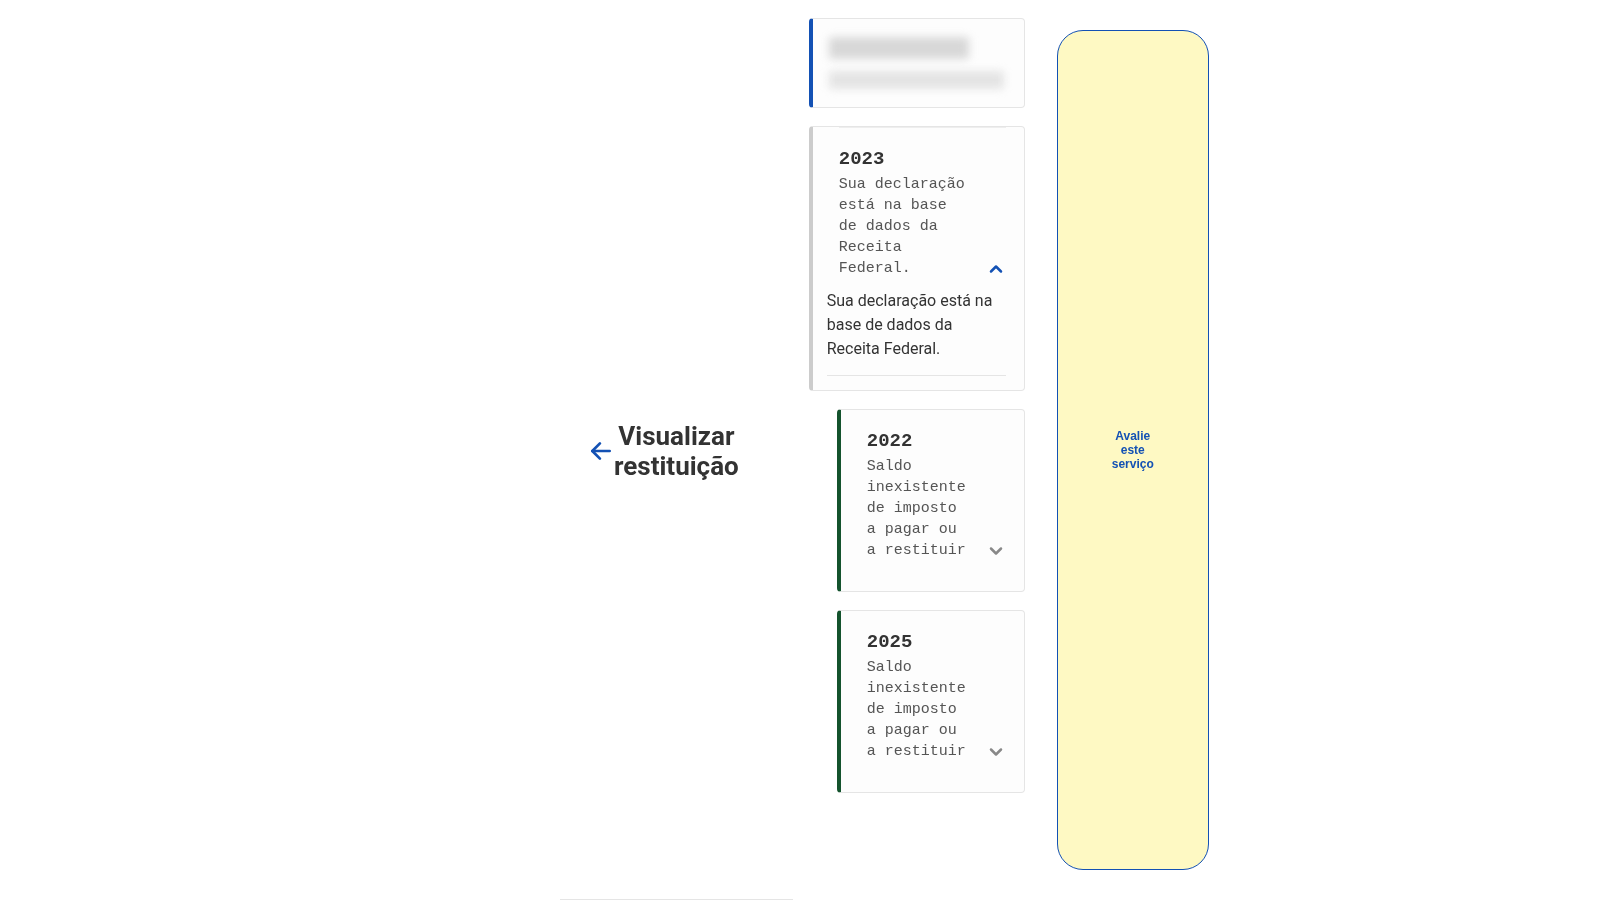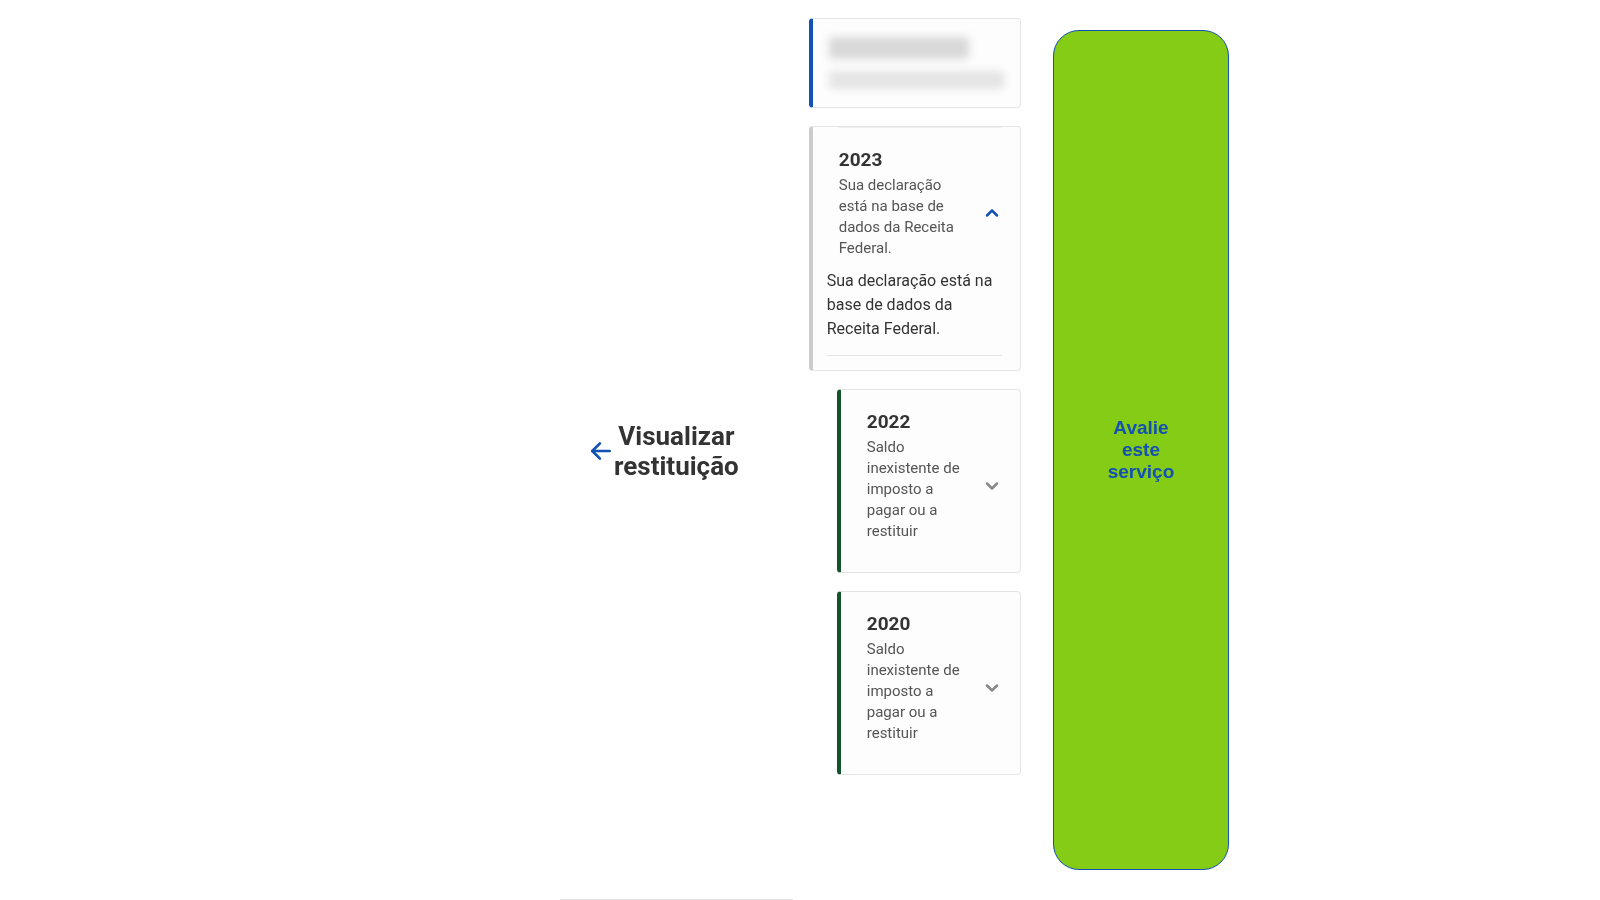--- a/index.html
+++ b/index.html
@@ -82,23 +82,24 @@
     }
     .year-card.expanded-card {
       border-left: 4px solid #cccccc;
     }
     .year-card.gold-card {
       border-left: 4px solid #14532d;
       margin-left: 28px;
     }
     .year-header {
       display: flex;
-      align-items: center;
+      align-items: flex-end;
       padding: 20px 18px 18px 26px;
       cursor: pointer;
+      font-family: Liberation Mono, monospace;
     }
     .year-header .text-block {
       flex: 1;
     }
     .year-title {
       font-size: 19px;
       font-weight: 700;
       color: #333333;
       margin-bottom: 4px;
     }
@@ -136,23 +137,23 @@
     .gold-card .year-header {
       padding-bottom: 30px;
     }
     .footer {
       display: flex;
       justify-content: center;
       padding: 30px 16px 30px 16px;
     }
     .rate-button {
       border: 1.5px solid #1351b4;
-      background: #84cc16;
+      background: #fef9c3;
       color: #1351b4;
-      font-size: 19px;
+      font-size: 12px;
       font-weight: 700;
       padding: 14px 54px;
       border-radius: 26px;
       cursor: pointer;
     }
     .expanded-card .year-header {
       padding-bottom: 10px;
     }
   </style>
 </head>
@@ -199,21 +200,21 @@
         </div>
         <svg class="chevron" viewBox="0 0 24 24" fill="none" stroke="currentColor" stroke-width="3" stroke-linecap="round" stroke-linejoin="round">
           <polyline points="6 9 12 15 18 9"></polyline>
         </svg>
       </div>
     </div>
 
     <div class="year-card gold-card">
       <div class="year-header">
         <div class="text-block">
-          <div class="year-title">2020</div>
+          <div class="year-title">2025</div>
           <div class="year-subtitle">Saldo inexistente de imposto a pagar ou a restituir</div>
         </div>
         <svg class="chevron" viewBox="0 0 24 24" fill="none" stroke="currentColor" stroke-width="3" stroke-linecap="round" stroke-linejoin="round">
           <polyline points="6 9 12 15 18 9"></polyline>
         </svg>
       </div>
     </div>
 
   </div>
 

